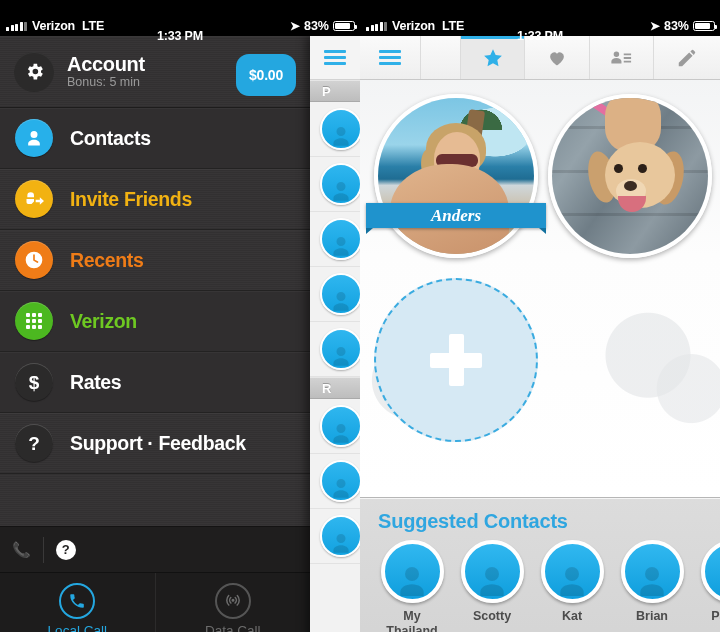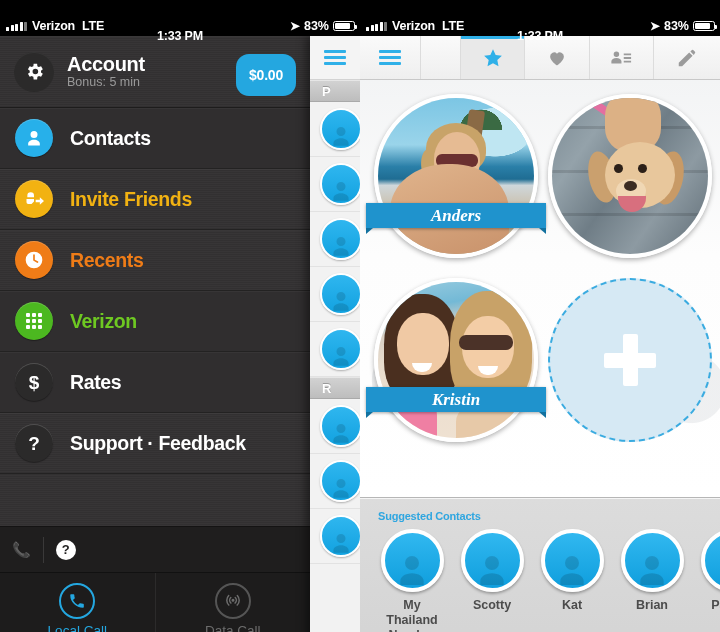--- a/index.html
+++ b/index.html
@@ -210,21 +210,21 @@
   .ph-kristin .girl2-sun { position:absolute; left:52%; top:34%; width:54px; height:15px;
                            background:#4b3228; border-radius:7px; }
   .ph-kristin .girl2-top { position:absolute; left:50%; top:76%; width:70px; height:52px;
                            background:#e7c9a8; border-radius:40% 40% 0 0; }
   .smile { position:absolute; width:20px; height:9px; background:#fff; border-radius:0 0 10px 10px; }
 
   
   .suggested { position:absolute; top:481px; left:0; width:360px; height:151px;
                background:linear-gradient(180deg,#dcdcdc,#d4d4d4);
                border-top:1px solid #b6b6b6; box-shadow:inset 0 1px 0 rgba(255,255,255,.7); }
-  .sug-title { color:#2fa6e0; font-size:11px; font-weight:bold; margin:12px 0 0 18px; letter-spacing:-.2px; }
+  .sug-title { color:#2fa6e0; font-size:20px; font-weight:bold; margin:12px 0 0 18px; letter-spacing:-.2px; }
   .sug-row { display:flex; margin-top:7px; padding-left:16px; gap:8px; }
   .sug-item { width:72px; flex:none; display:flex; flex-direction:column; align-items:center; }
   .sug-av { width:63px; height:63px; border-radius:50%;
             background:linear-gradient(#31b8f0,#0f9edd);
             border:4px solid #fff; box-shadow:0 2px 3px rgba(0,0,0,.3);
             display:flex; align-items:flex-end; justify-content:center; overflow:hidden; }
   .sug-av svg { width:40px; height:40px; fill:rgba(0,0,0,.14); margin-bottom:-2px; }
   .sug-name { margin-top:6px; font-size:12.5px; color:#4c4c4c; font-weight:bold;
               text-align:center; line-height:15px; white-space:pre-line; }
 </style>
@@ -511,38 +511,20 @@
               <div class="eye-l"></div>
                 <div class="eye-r"></div>
               <div class="snout"></div>
                 <div class="nose"></div>
                 <div class="mouth"></div>
             </div>
           </div>
         </div>
       </div>
 
-      <div class="fav-cell">
-        <div class="fav">
-          <div class="fav-circle">
-            <div class="fav-ph ph-kristin">
-              <div class="girl1-hair"></div>
-                <div class="girl1-face"></div>
-              <div class="smile" style="left:22%;top:52%"></div>
-                <div class="girl1-top"></div>
-              <div class="girl2-hair"></div>
-                <div class="girl2-face"></div>
-              <div class="girl2-sun"></div>
-              <div class="smile" style="left:64%;top:54%"></div>
-                <div class="girl2-top"></div>
-            </div>
-          </div>
-          <div class="fav-name">Kristin</div>
-        </div>
-      </div>
 
       <div class="fav-cell">
         <div class="fav-add">
           <span class="plus"></span>
         </div>
       </div>
 
     </div>
   </div>
 

